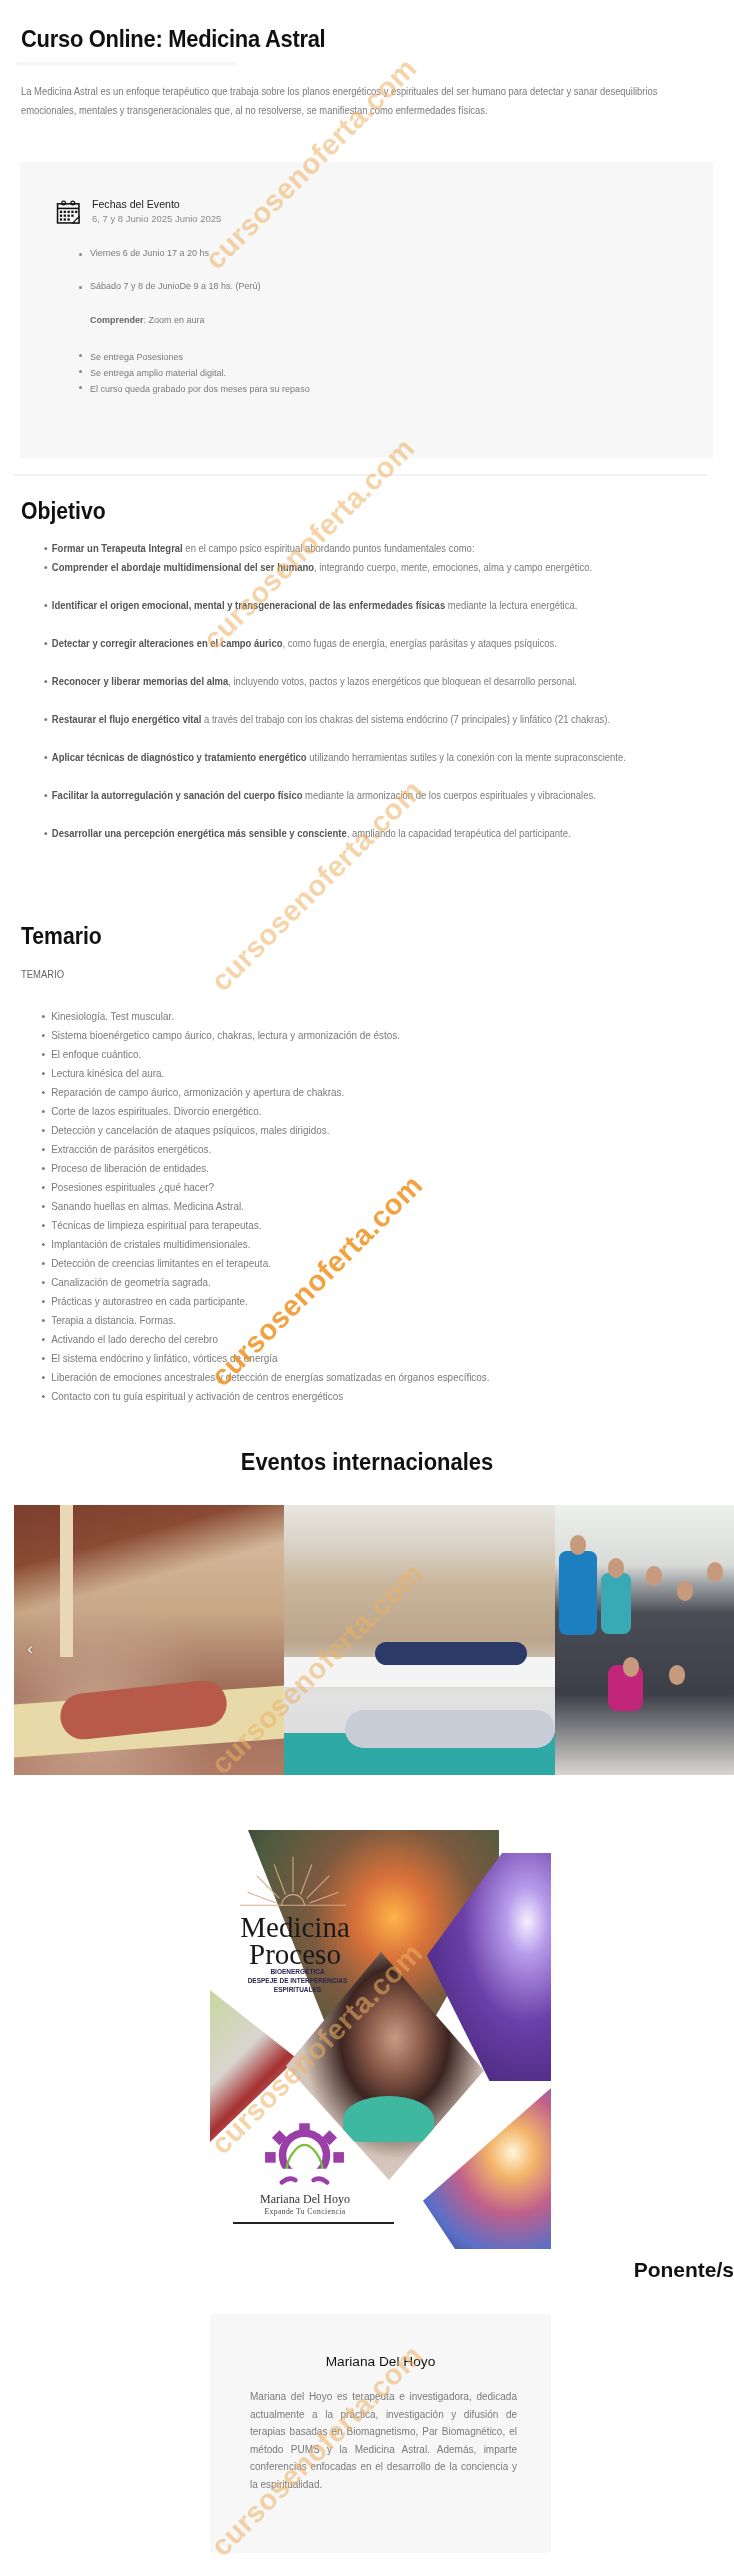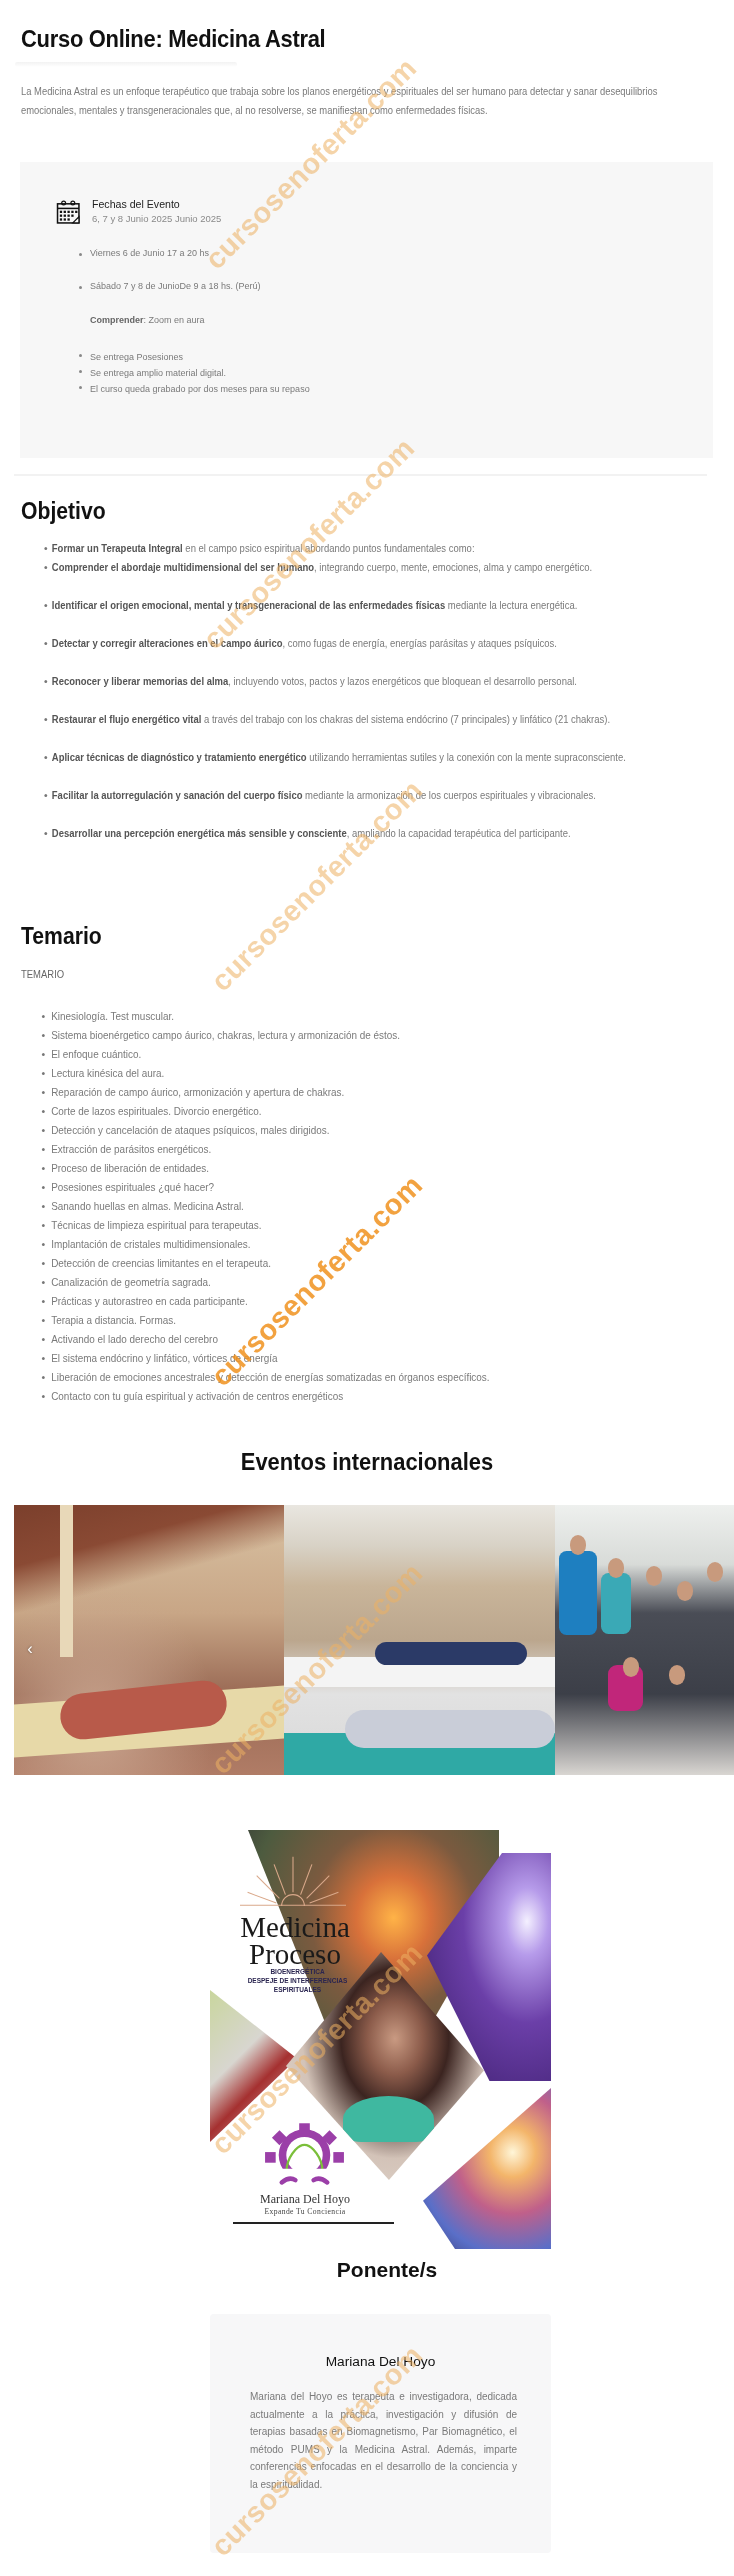--- a/index.html
+++ b/index.html
@@ -186,21 +186,21 @@
     font-family: "Liberation Serif", serif; font-size: 12px; color: #333;
   }
   .poster-slogan {
     position: absolute; left: 15px; top: 377px; width: 160px; text-align: center;
     font-family: Liberation Serif, serif; font-size: 7.6px; color: #444; letter-spacing: 0.4px;
   }
   .poster-rule { position: absolute; left: 23px; top: 392px; width: 161px; height: 1.5px; background: #222; }
 
   
   .speakers-title {
-    position: absolute; left: 0; top: 2258px; width: 734px; text-align: center;
+    position: absolute; left: 0; top: 2258px; width: 734px; text-align: right;
     font-size: 21px; font-weight: bold; color: #111; padding-left: 40px;
   }
   .speaker-card {
     position: absolute; left: 210px; top: 2314px; width: 341px; height: 239px;
     background: #f7f7f8; border-radius: 3.8px;
   }
   .speaker-name {
     position: absolute; left: 0; top: 40px; width: 341px; text-align: center;
     font-size: 13.7px; color: #111; font-weight: 500;
   }

